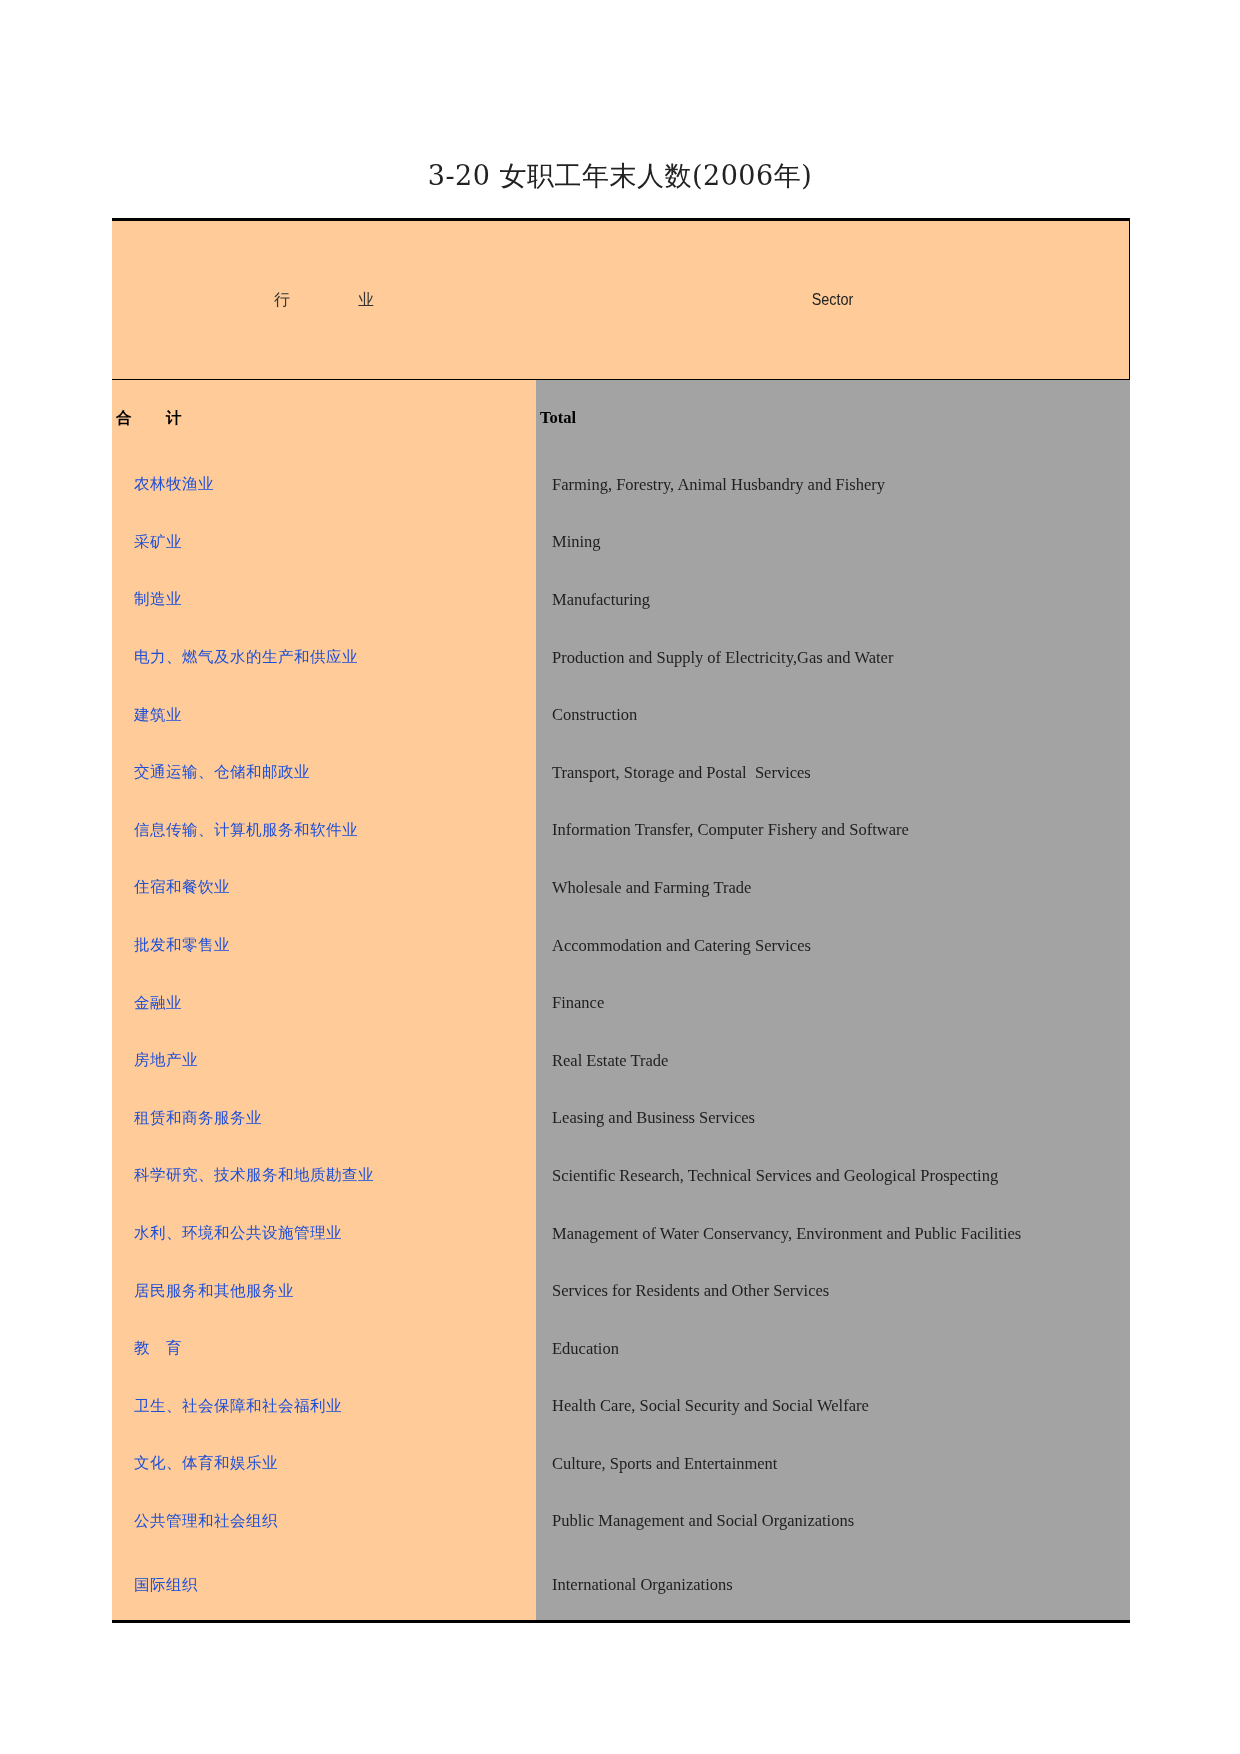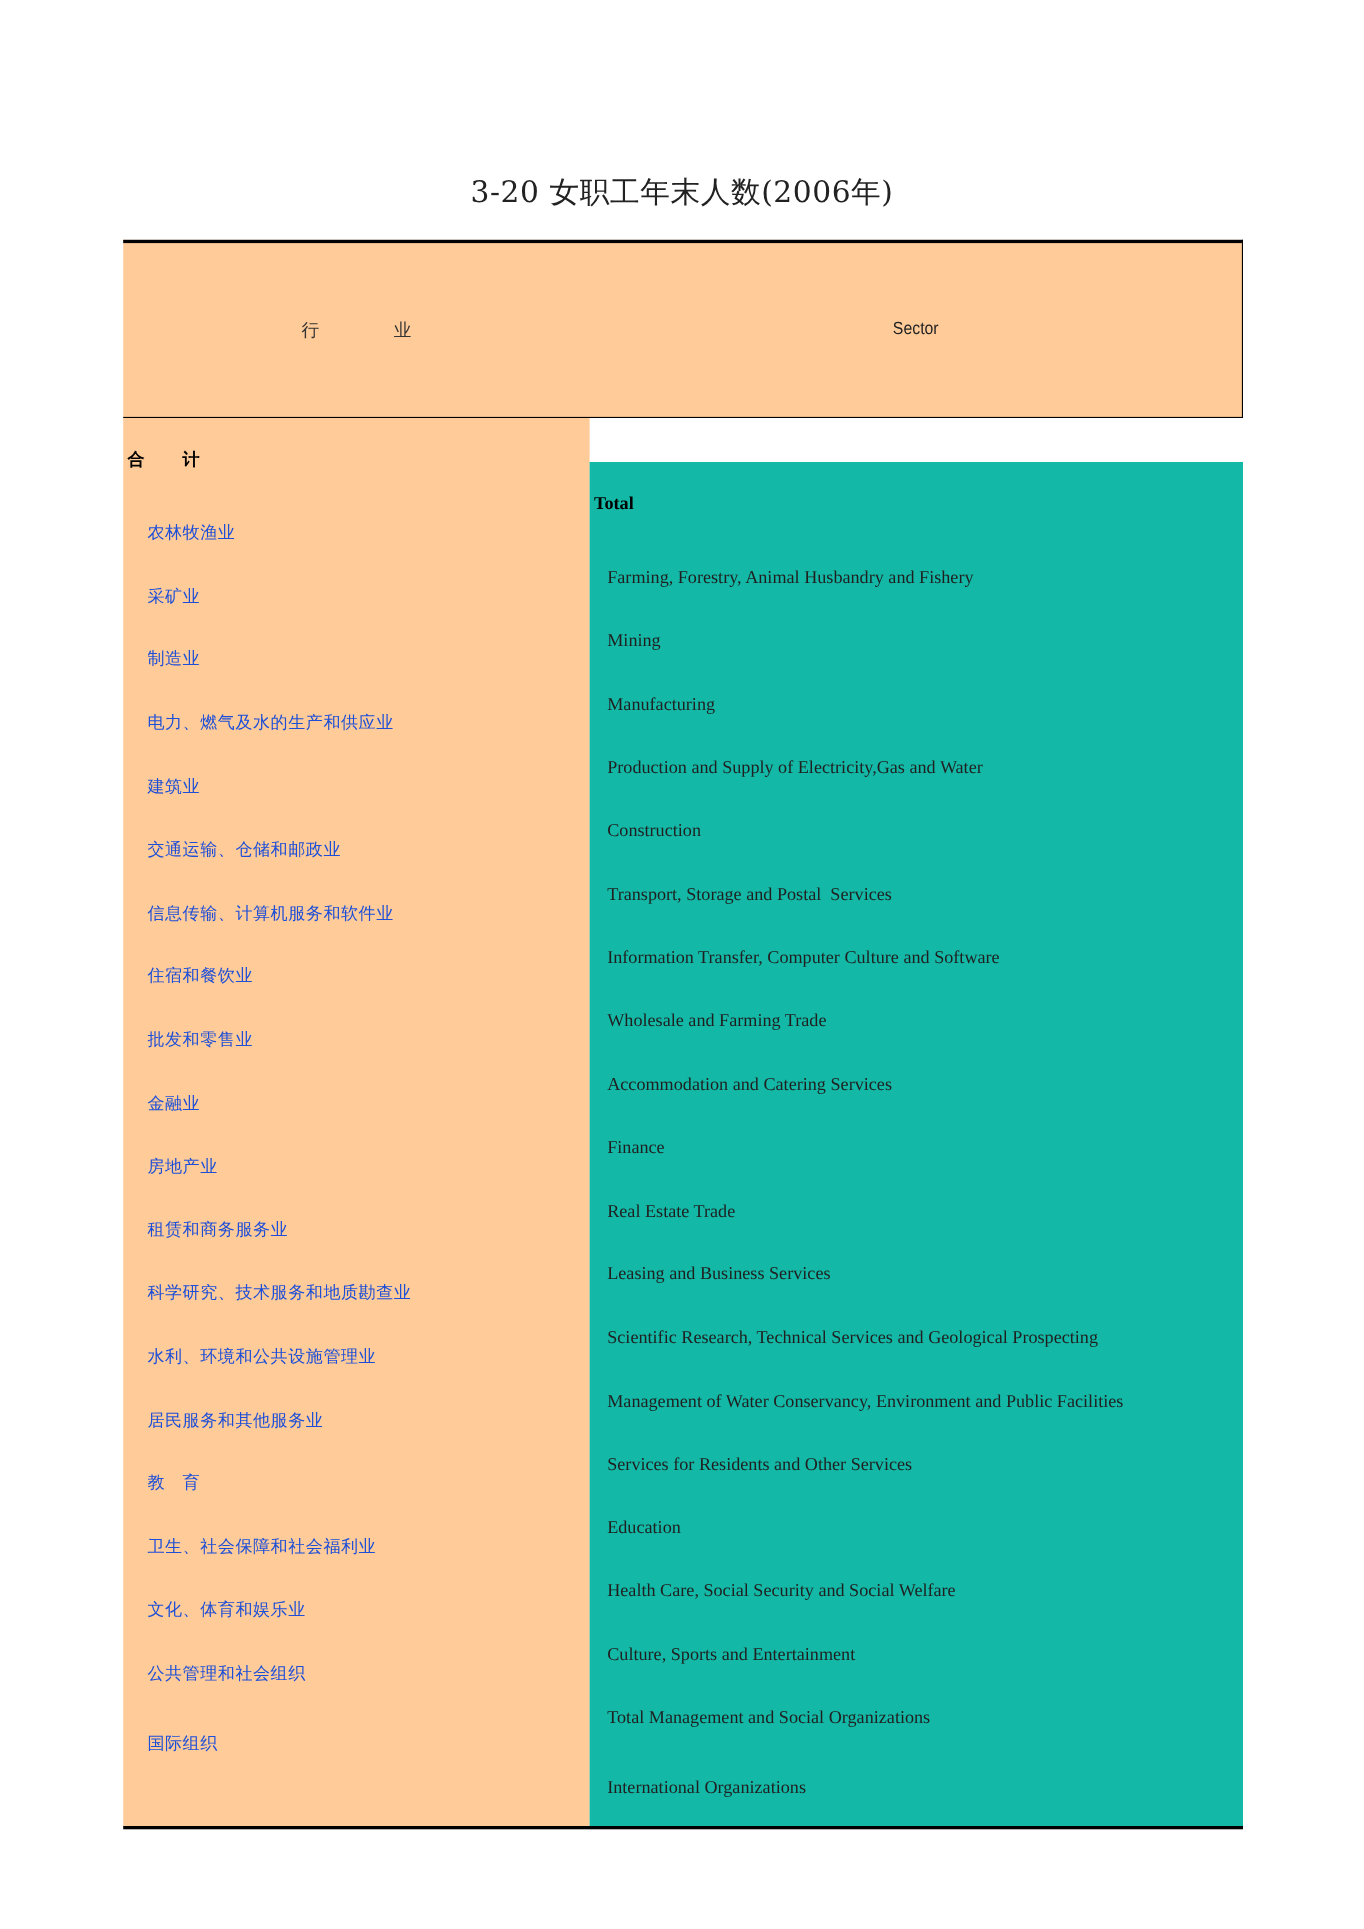--- a/index.html
+++ b/index.html
@@ -74,22 +74,21 @@
       position: relative;
       display: flex;
       border-bottom: 3px solid #000;
     }
     .col-cn {
       width: 424px;
       background: #ffcc99;
     }
     .col-en {
       flex: 1;
-      background: #14b8a6;
-      margin-top: 40px;
+      background: #a3a3a3;
     }
     .row {
       height: 57.6px;
       display: flex;
       align-items: center;
       font-size: 16px;
       white-space: pre;
     }
     .row.first { height: 76px; padding-top: 0; }
     .col-cn .row {
@@ -161,29 +160,29 @@
     </div>
 
     <div class="col-en">
       <div class="row first">Total</div>
       <div class="row">Farming, Forestry, Animal Husbandry and Fishery</div>
       <div class="row">Mining</div>
       <div class="row">Manufacturing</div>
       <div class="row">Production and Supply of Electricity,Gas and Water</div>
       <div class="row">Construction</div>
       <div class="row">Transport, Storage and Postal  Services</div>
-      <div class="row">Information Transfer, Computer Culture and Software</div>
+      <div class="row">Information Transfer, Computer Fishery and Software</div>
       <div class="row">Wholesale and Farming Trade</div>
       <div class="row">Accommodation and Catering Services</div>
       <div class="row">Finance</div>
       <div class="row">Real Estate Trade</div>
       <div class="row">Leasing and Business Services</div>
       <div class="row">Scientific Research, Technical Services and Geological Prospecting</div>
       <div class="row">Management of Water Conservancy, Environment and Public Facilities</div>
       <div class="row">Services for Residents and Other Services</div>
       <div class="row">Education</div>
       <div class="row">Health Care, Social Security and Social Welfare</div>
       <div class="row">Culture, Sports and Entertainment</div>
-      <div class="row">Total Management and Social Organizations</div>
+      <div class="row">Public Management and Social Organizations</div>
       <div class="row last">International Organizations</div>
     </div>
   </div>
 </div>
 
 </body></html>

